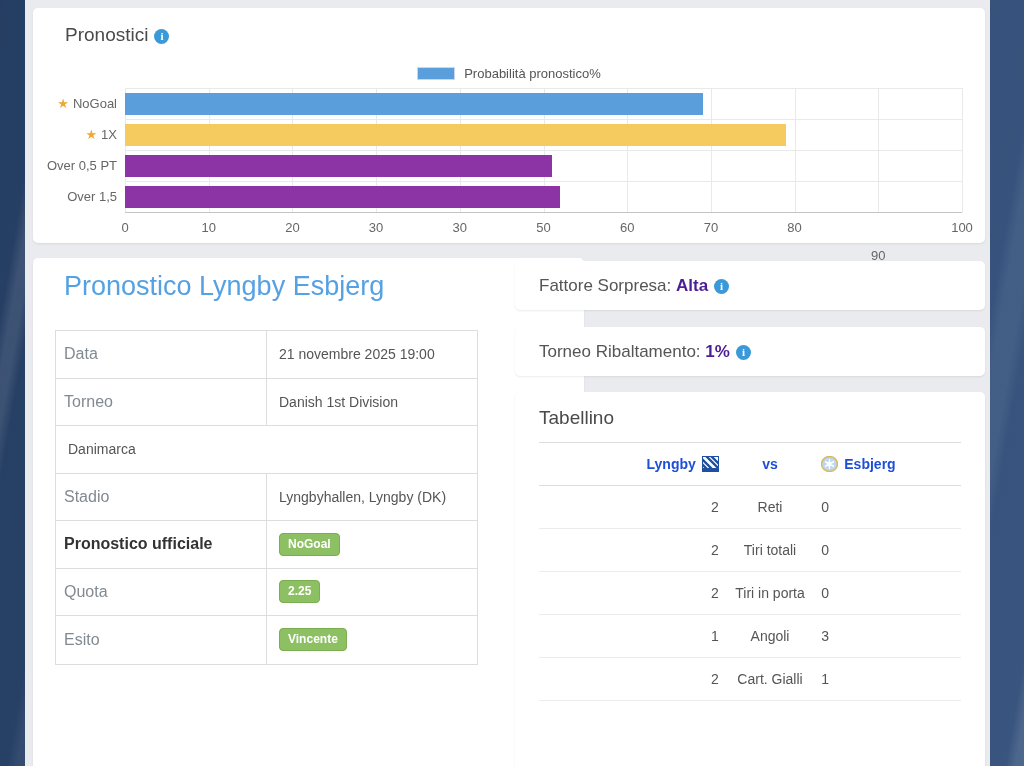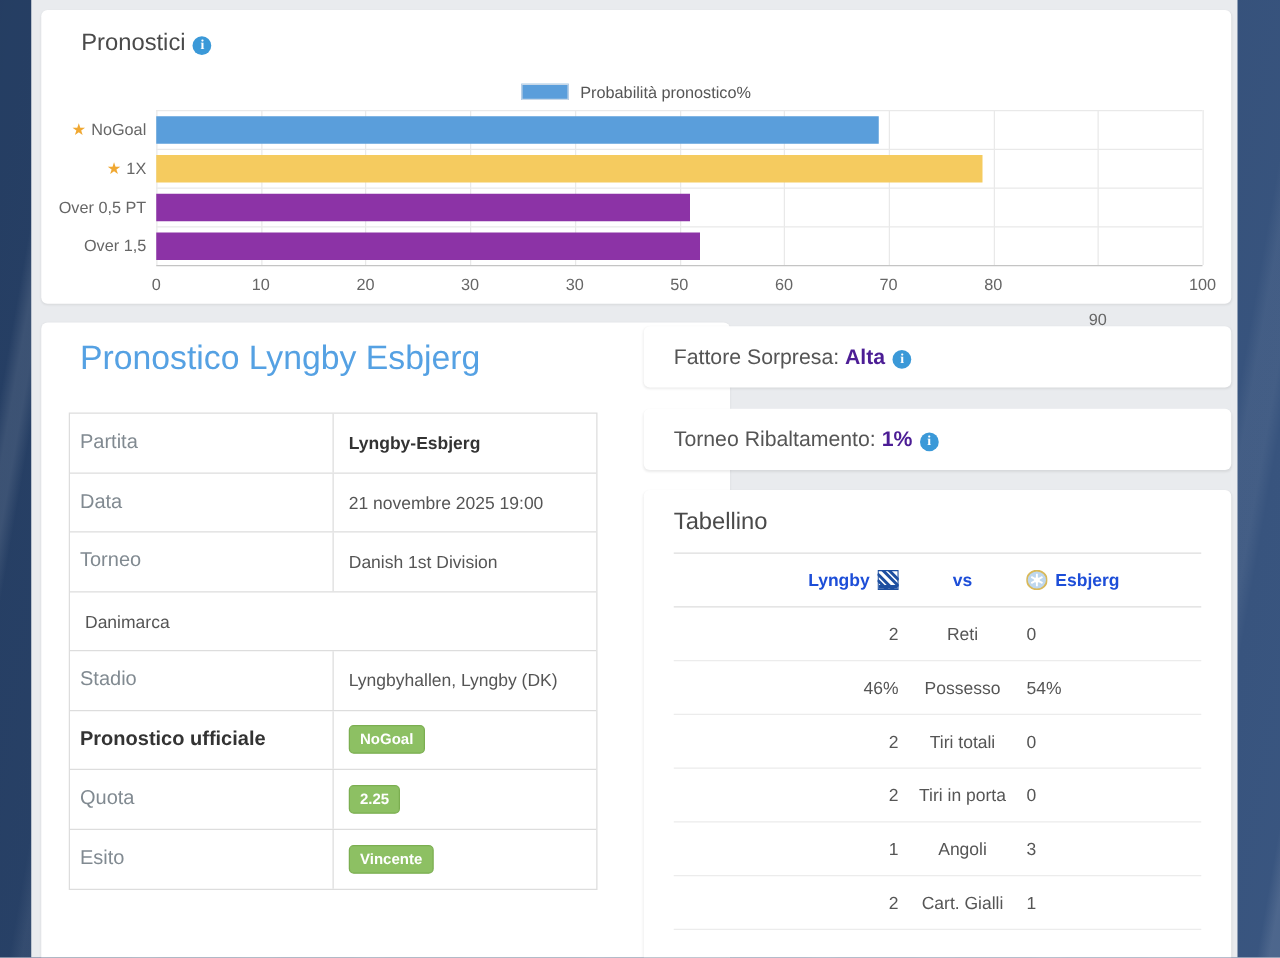--- a/index.html
+++ b/index.html
@@ -160,24 +160,20 @@
         <div class="tick-label" style="left: 80%;">80</div>
         <div class="tick-label" style="left: 90%; margin-top: 28px;">90</div>
         <div class="tick-label" style="left: 100%;">100</div>
       </div>
   </div>
 
   <div class="card match-card">
     <div class="match-title">Pronostico Lyngby Esbjerg</div>
     <div class="detail-table">
         <div class="d-row">
-          <div class="d-label">Partita</div>
-          <div class="d-value bold">Lyngby-Esbjerg</div>
-        </div>
-        <div class="d-row">
           <div class="d-label">Data</div>
           <div class="d-value">21 novembre 2025 19:00</div>
         </div>
         <div class="d-row">
           <div class="d-label">Torneo</div>
           <div class="d-value">Danish 1st Division</div>
         </div>
         <div class="d-row">
           <div class="d-value">Danimarca</div>
         </div>
@@ -234,25 +230,20 @@
           <span>Esbjerg</span>
         </div>
       </div>
       <div>
           <div class="t-row">
             <div class="t-col1">2</div>
             <div class="t-col2">Reti</div>
             <div class="t-col3">0</div>
           </div>
           <div class="t-row">
-            <div class="t-col1">46%</div>
-            <div class="t-col2">Possesso</div>
-            <div class="t-col3">54%</div>
-          </div>
-          <div class="t-row">
             <div class="t-col1">2</div>
             <div class="t-col2">Tiri totali</div>
             <div class="t-col3">0</div>
           </div>
           <div class="t-row">
             <div class="t-col1">2</div>
             <div class="t-col2">Tiri in porta</div>
             <div class="t-col3">0</div>
           </div>
           <div class="t-row">

